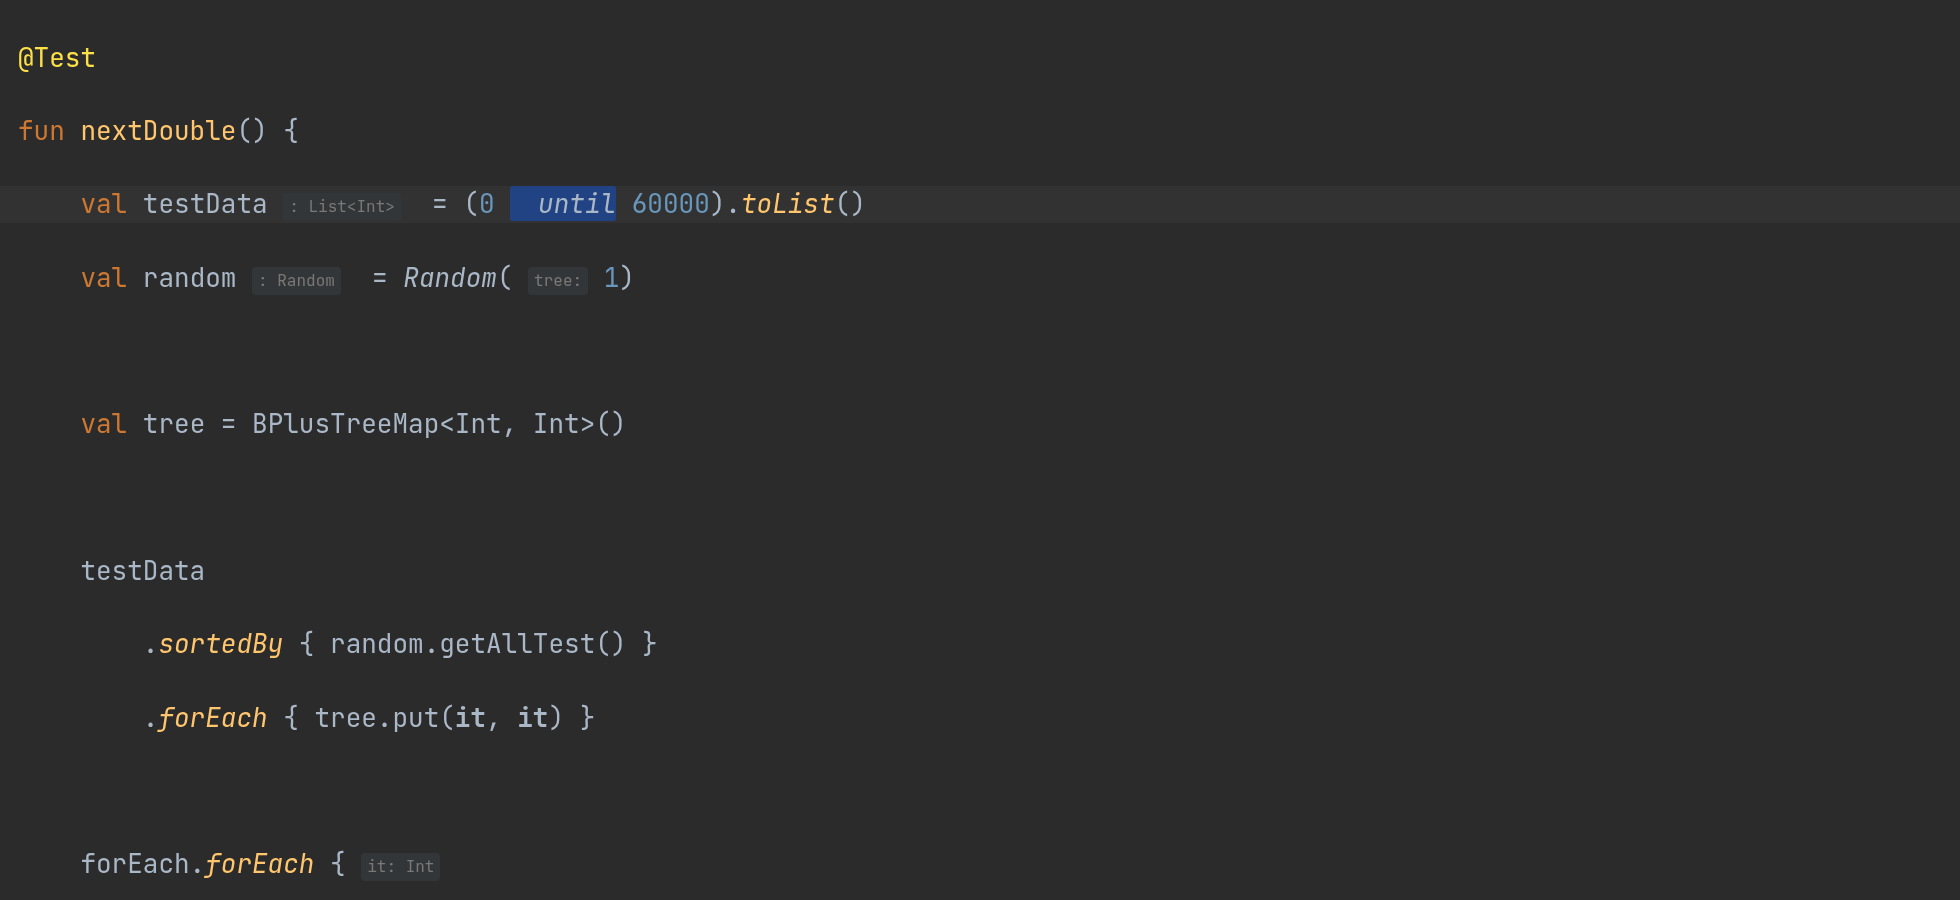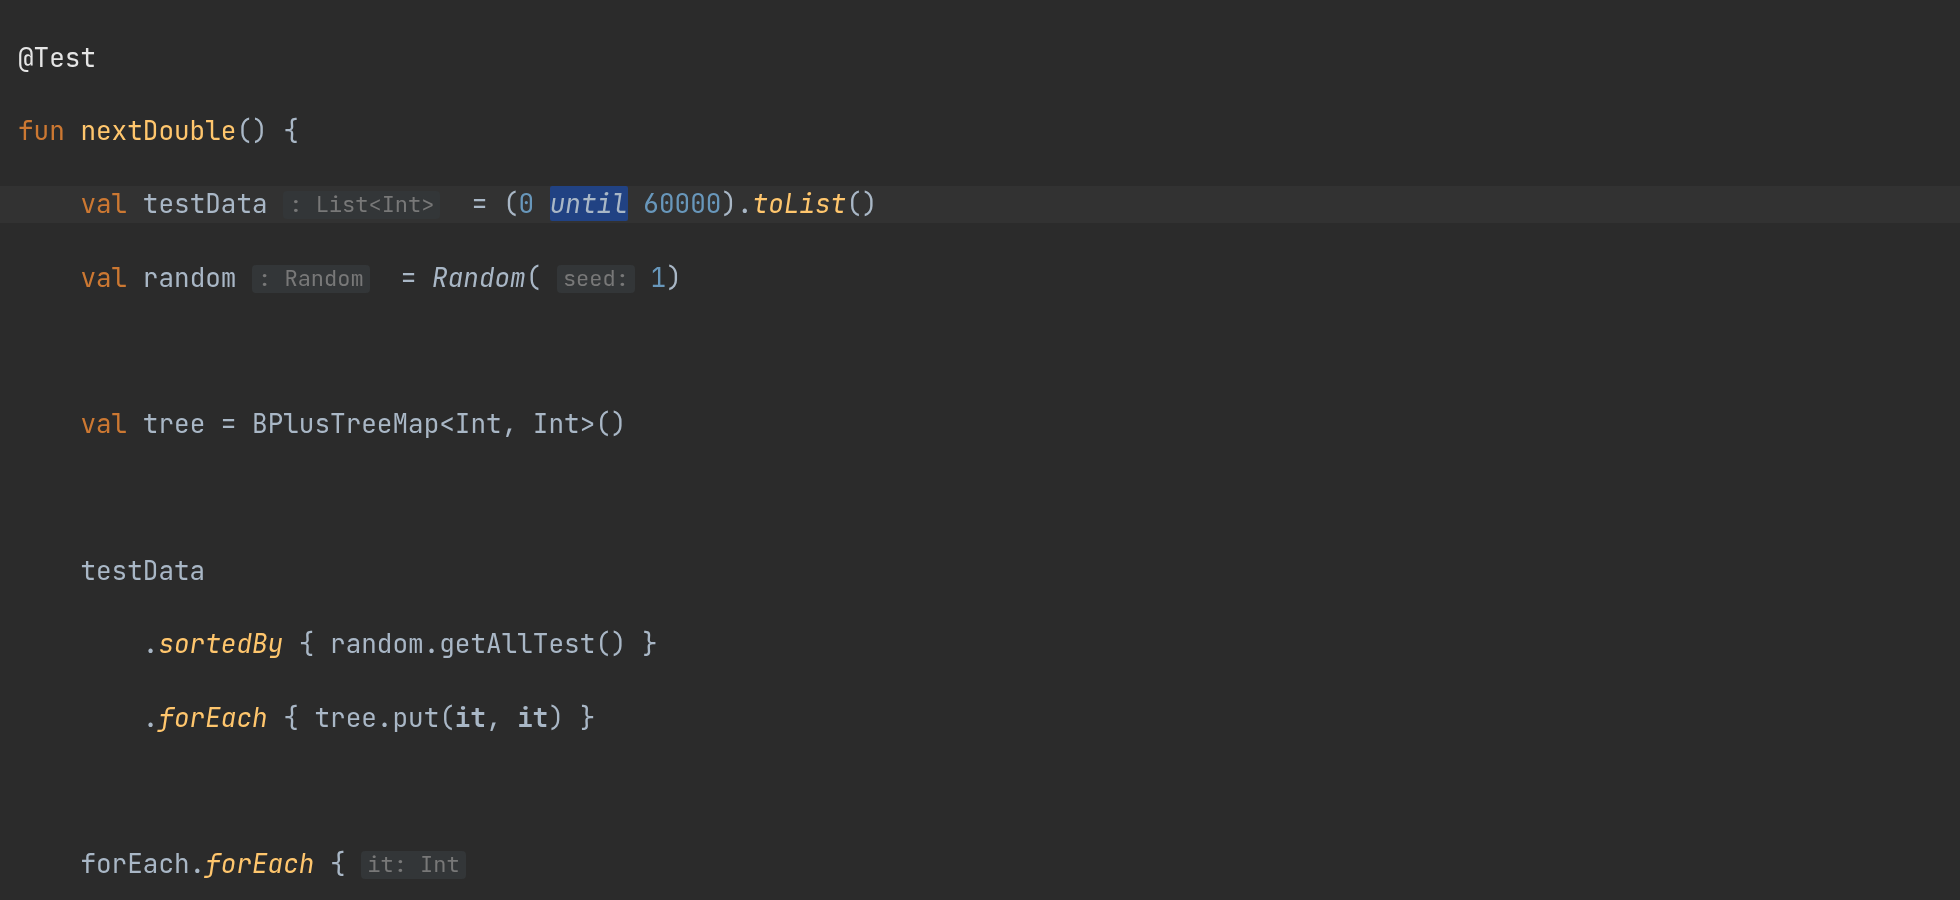--- a/index.html
+++ b/index.html
@@ -24,47 +24,48 @@
   .highlighted-line {
     background: #323232;
     display: block;
     width: calc(100% + 18px);
     margin-left: -18px;
     padding-left: 18px;
   }
   .selection {
     background: #214283;
     border-radius: 2px;
+    padding-left: 28px;
   }
-  .k-annotation { color: #e5e5e5; margin-top: 19px; }
+  .k-annotation { color: #fde047; margin-top: 19px; }
   .k-keyword    { color: #cc7832; }
   .k-func       { color: #ffc66d; }
   .k-text       { color: #a9b7c6; }
   .k-number     { color: #6897bb; }
   .k-italic     { font-style: italic; }
   .k-ext        { color: #ffc66d; font-style: italic; margin-top: 31px; }
   .k-hint {
     color: #787878;
     background: #333638;
     border-radius: 4px;
     padding: 0 6px;
-    font-size: 22px;
+    font-size: 16px;
     display: inline-block;
     line-height: 28px;
     vertical-align: 1px;
   }
 </style>
 </head>
 <body>
 
 <div class="editor">
 <span class="line"><span class="k-annotation">@Test</span></span>
 <span class="line"><span class="k-keyword">fun</span> <span class="k-func">nextDouble</span><span class="k-text">() {</span></span>
 <span class="line highlighted-line">    <span class="k-keyword">val</span> <span class="k-text">testData</span> <span class="k-hint">: List&lt;Int&gt;</span> <span class="k-text"> = </span><span class="k-text">(</span><span class="k-number">0</span> <span class="k-text k-italic selection">until</span> <span class="k-number">60000</span><span class="k-text">).</span><span class="k-ext">toList</span><span class="k-text">()</span></span>
-<span class="line">    <span class="k-keyword">val</span> <span class="k-text">random</span> <span class="k-hint">: Random</span> <span class="k-text"> = </span><span class="k-text k-italic">Random</span><span class="k-text">(</span> <span class="k-hint">seed:</span> <span class="k-number">1</span><span class="k-text">)</span></span>
+<span class="line">    <span class="k-keyword">val</span> <span class="k-text">random</span> <span class="k-hint">: Random</span> <span class="k-text"> = </span><span class="k-text k-italic">Random</span><span class="k-text">(</span> <span class="k-hint">tree:</span> <span class="k-number">1</span><span class="k-text">)</span></span>
 <span class="line"> </span>
 <span class="line">    <span class="k-keyword">val</span> <span class="k-text">tree</span><span class="k-text"> = </span><span class="k-text">BPlusTreeMap&lt;Int, Int&gt;()</span></span>
 <span class="line"> </span>
 <span class="line">    <span class="k-text">testData</span></span>
 <span class="line">        <span class="k-text">.</span><span class="k-ext">sortedBy</span><span class="k-text"> { random.getAllTest() }</span></span>
 <span class="line">        <span class="k-text">.</span><span class="k-ext">forEach</span><span class="k-text"> { tree.put(</span><span class="k-text" style="font-weight:bold">it</span><span class="k-text">, </span><span class="k-text" style="font-weight:bold">it</span><span class="k-text">) }</span></span>
 <span class="line"> </span>
 <span class="line">    <span class="k-text">forEach.</span><span class="k-ext">forEach</span><span class="k-text"> {</span> <span class="k-hint">it: Int</span></span>
 
 

